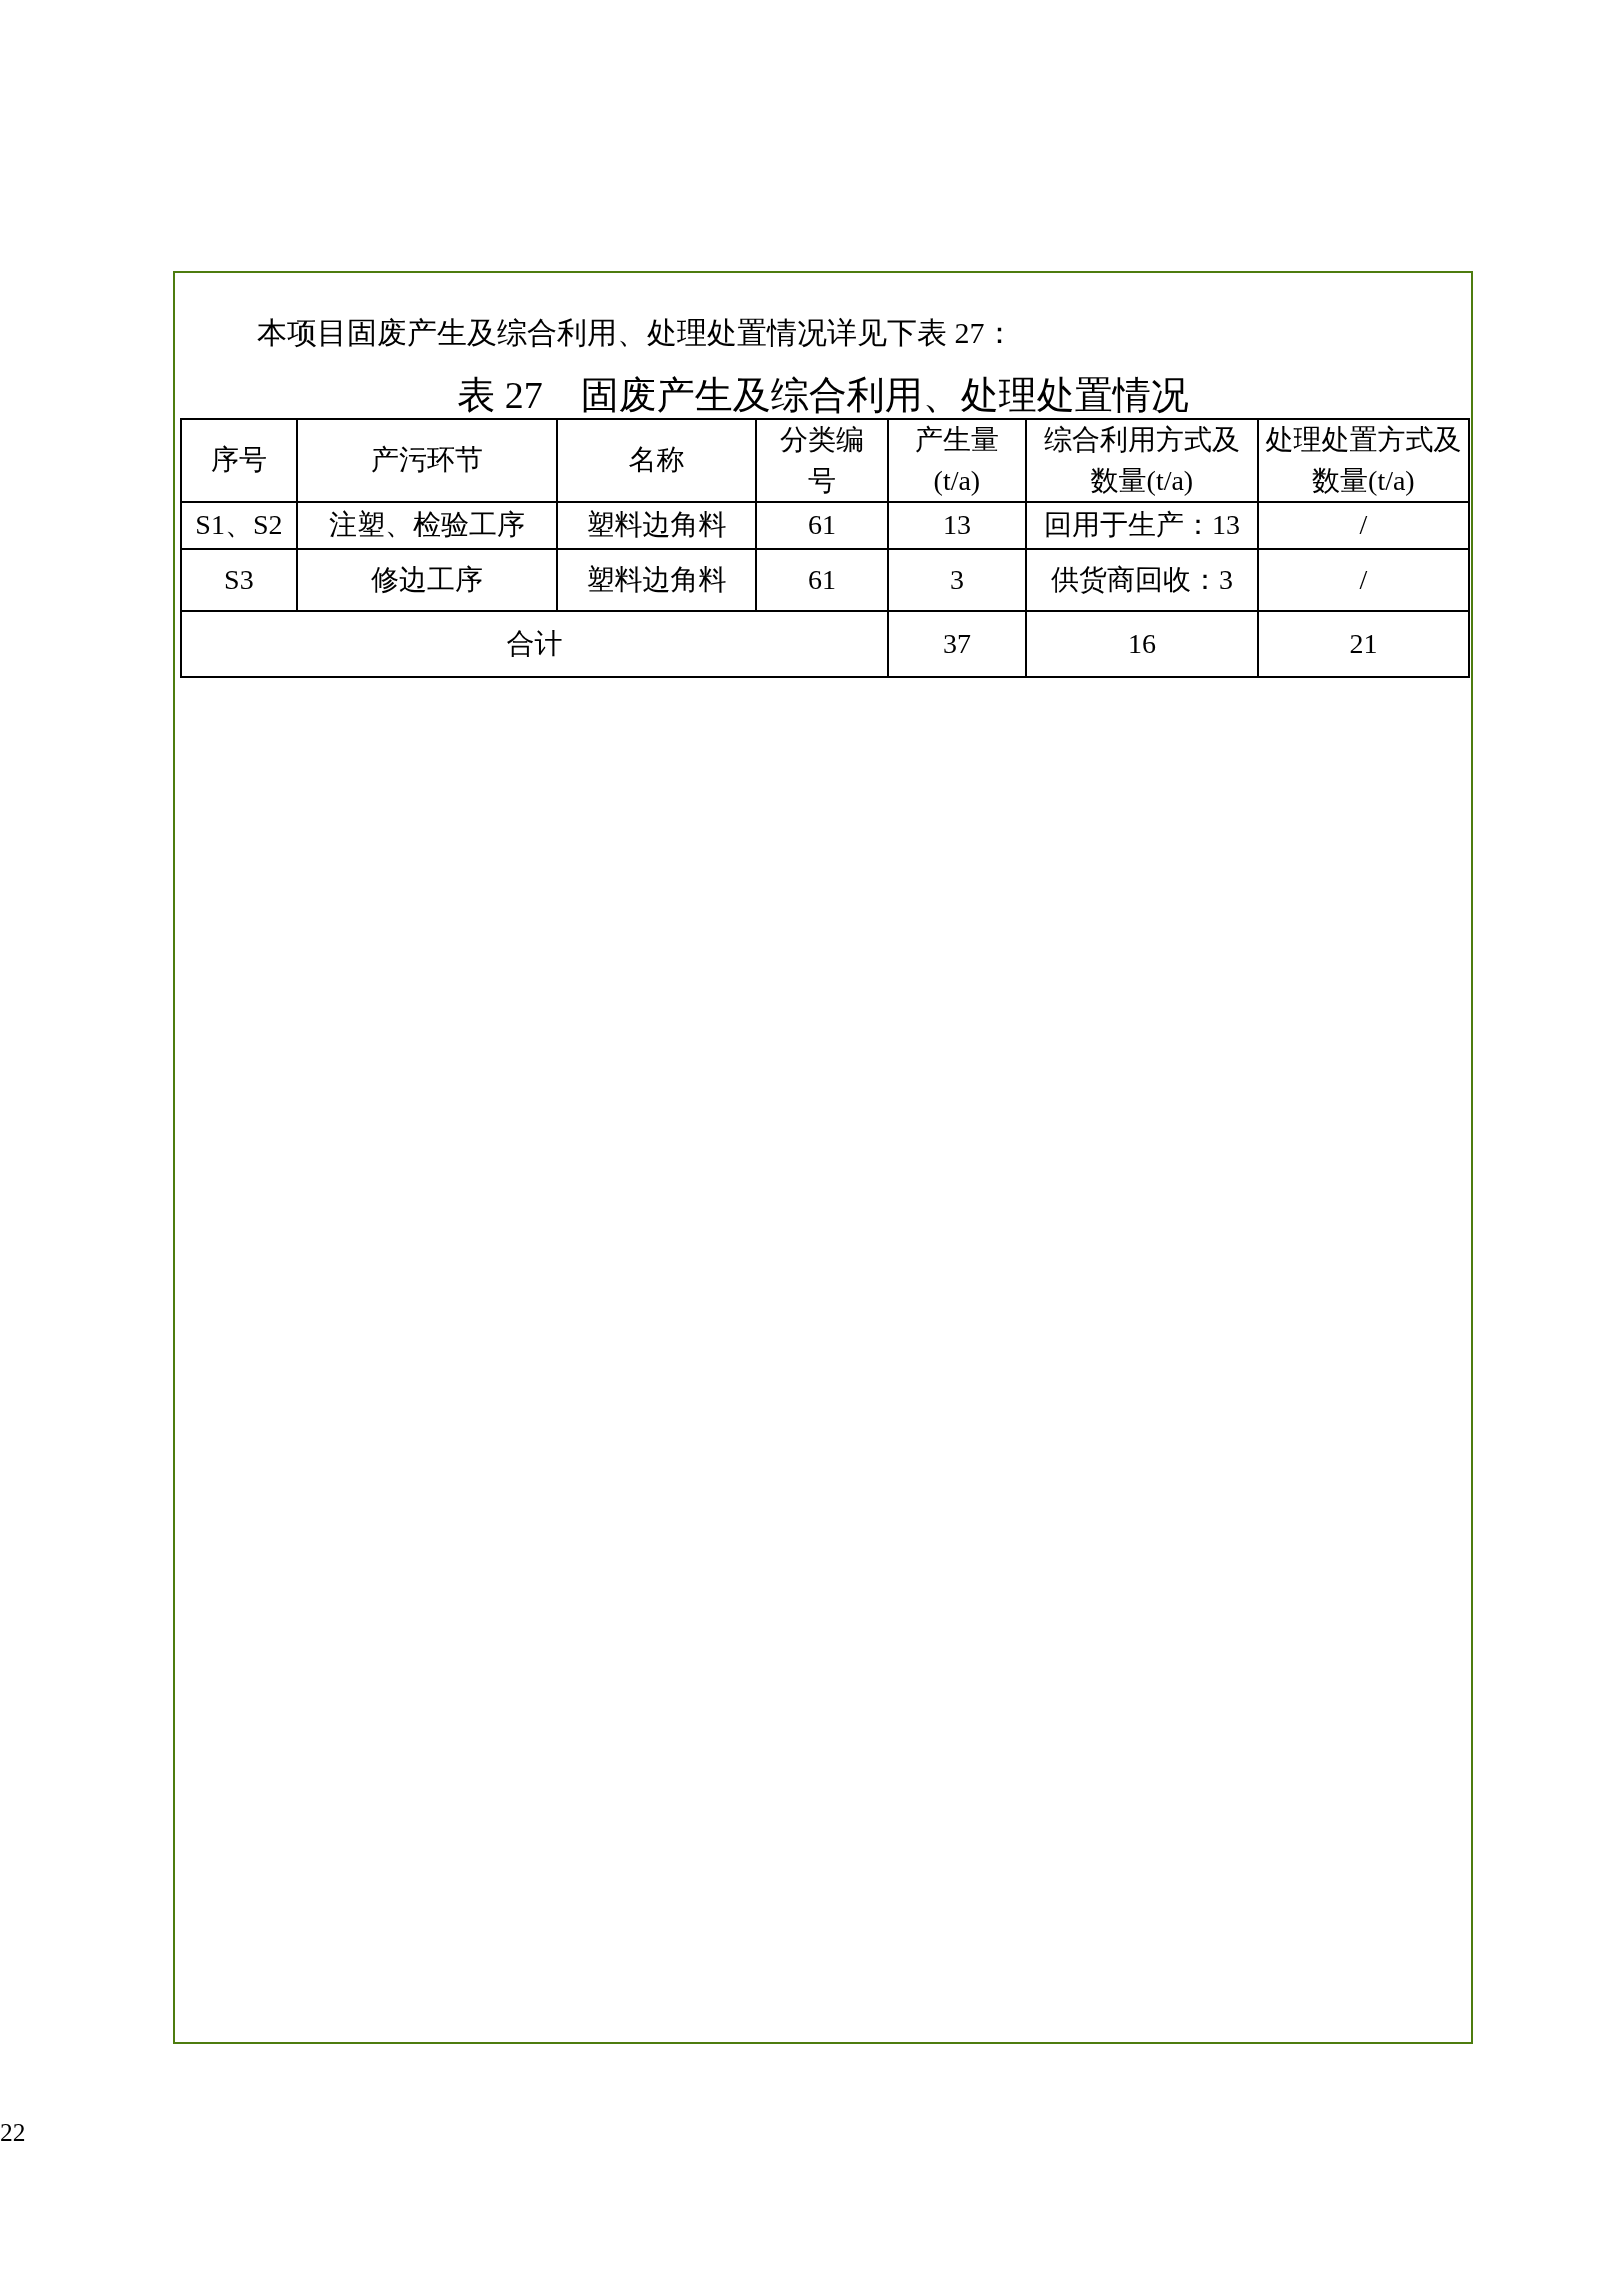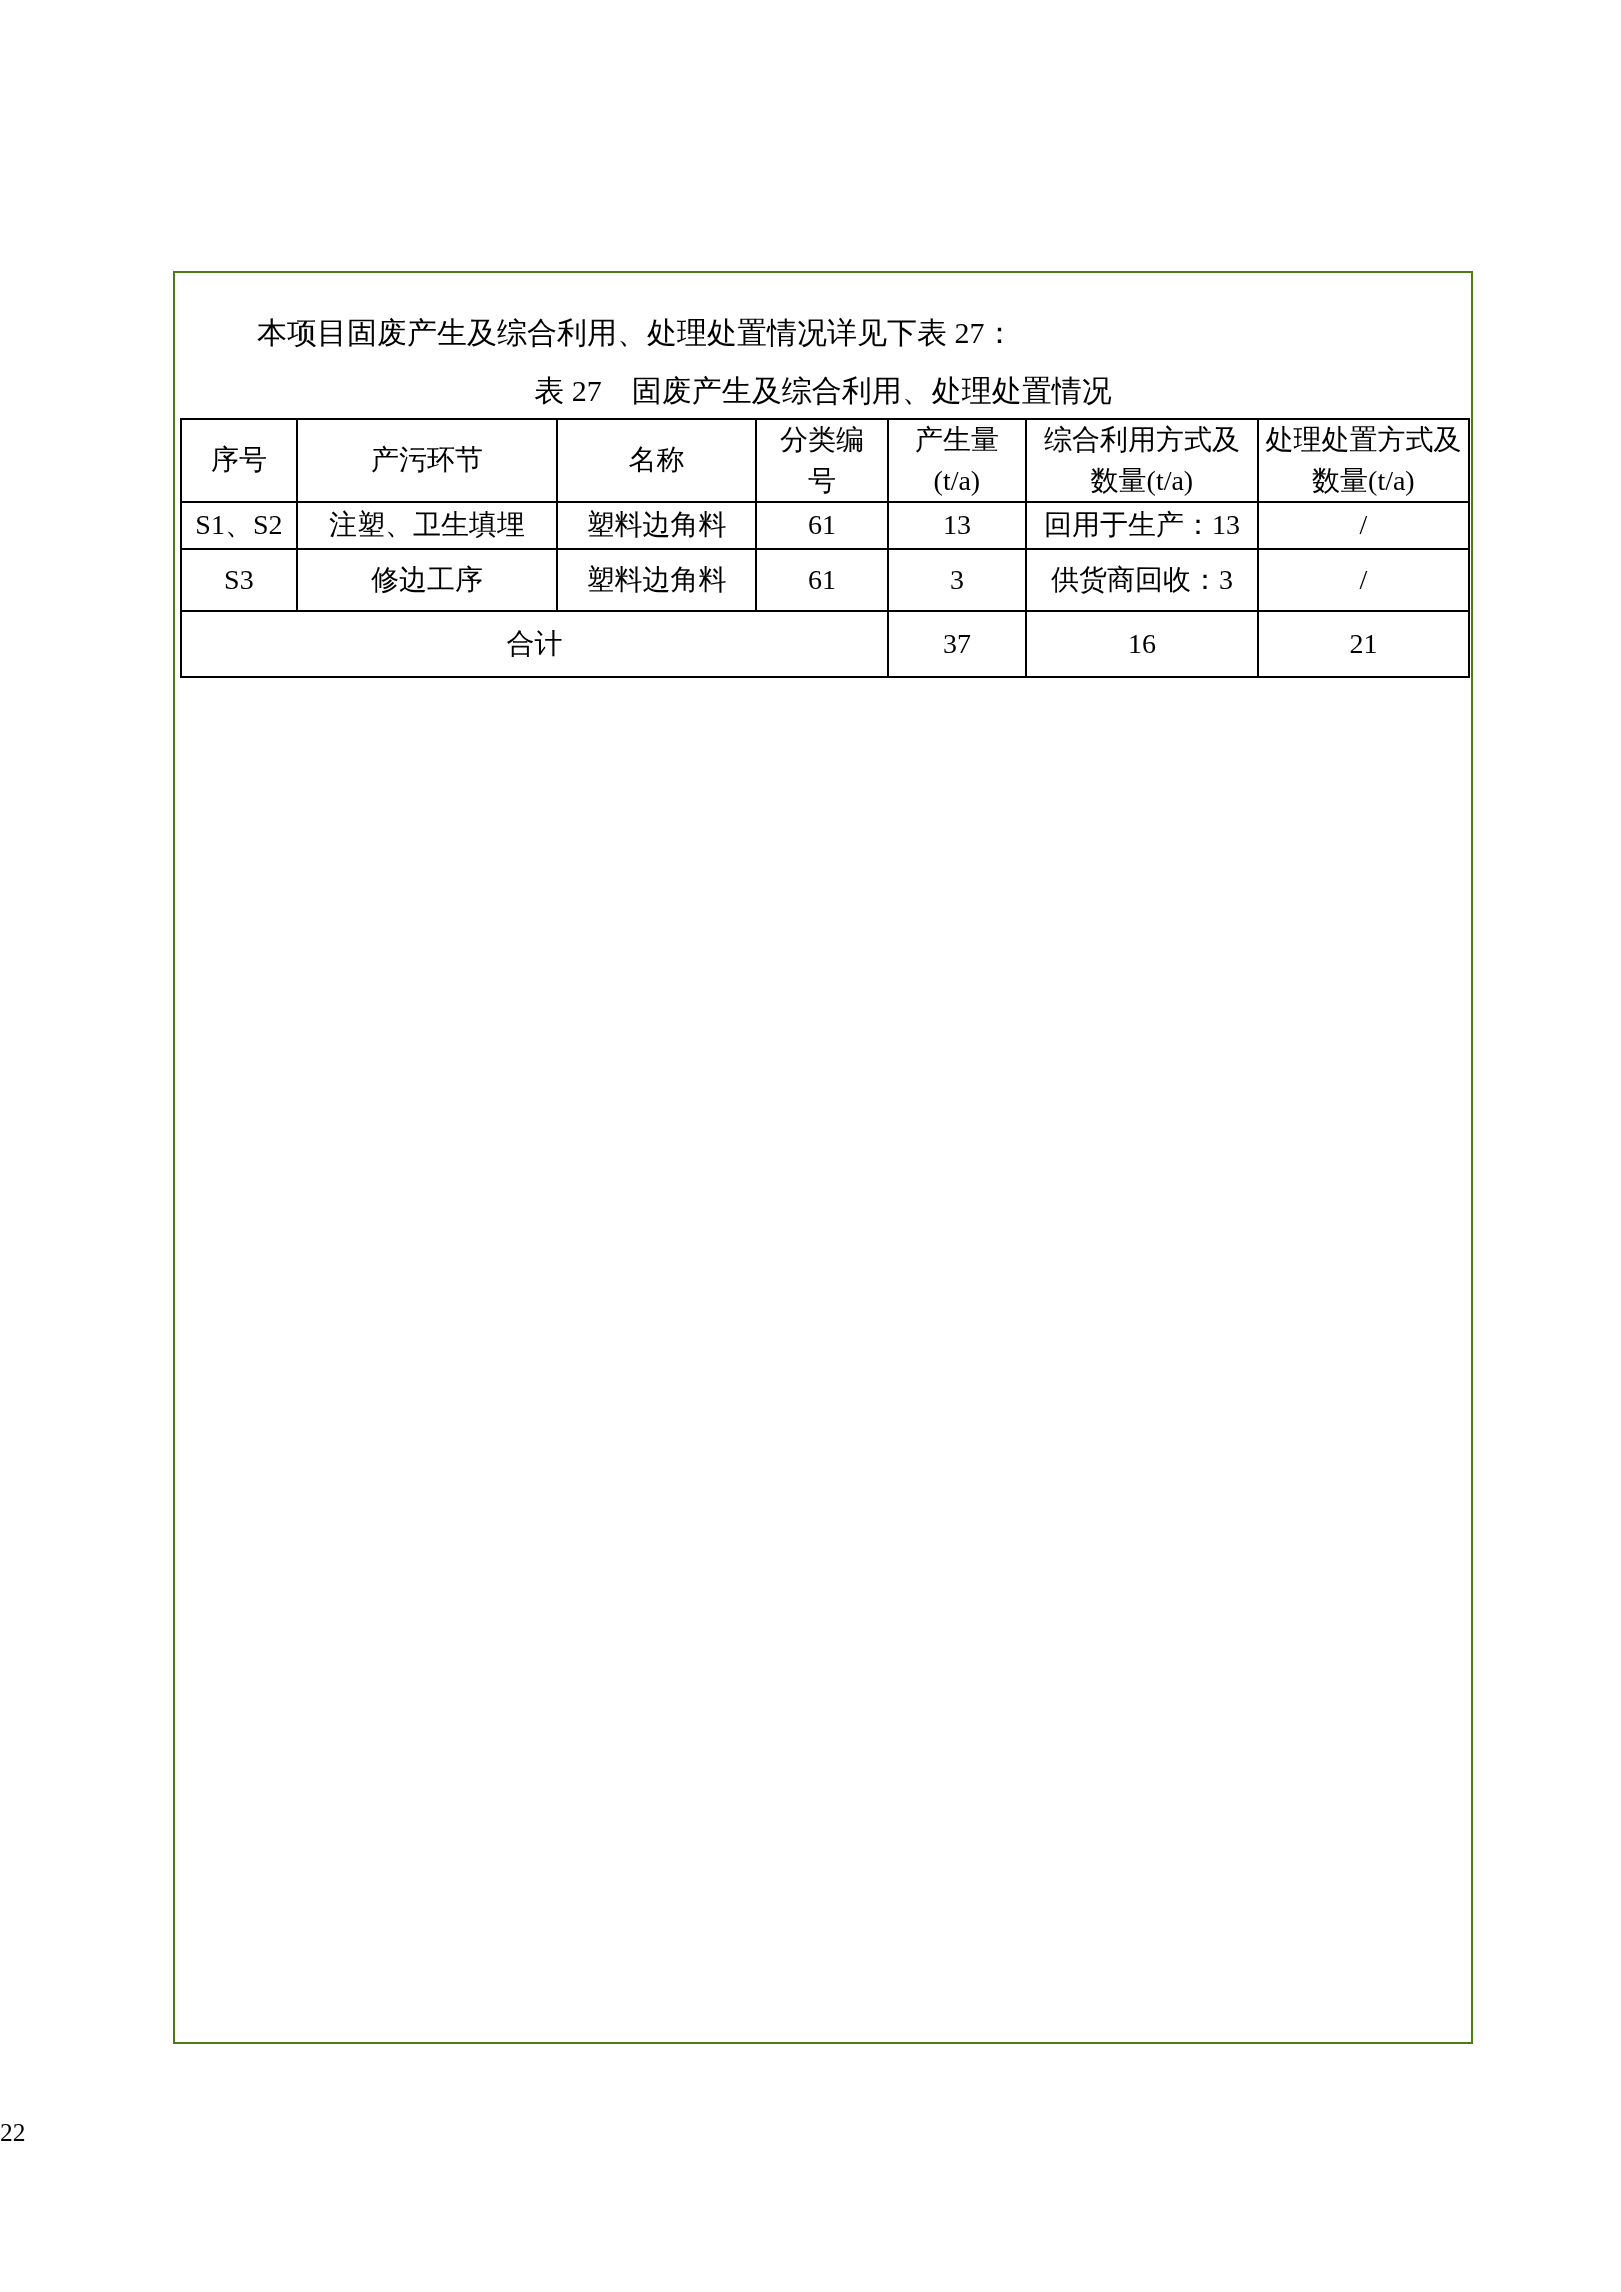--- a/index.html
+++ b/index.html
@@ -31,21 +31,21 @@
     font-size: 30px;
     line-height: 1.2;
     white-space: nowrap;
   }
   .table-title {
     position: absolute;
     top: 100px;
     left: 0;
     width: 100%;
     text-align: center;
-    font-size: 30px;
+    font-size: 38px;
     line-height: 1.2;
   }
   table.waste-table {
     position: absolute;
     left: 4.9px;
     top: 145px;
     width: 1288px;
     border-collapse: collapse;
     table-layout: fixed;
     font-size: 28px;
@@ -103,21 +103,21 @@
 号</th>
         <th>产生量
 (t/a)</th>
         <th>综合利用方式及
 数量(t/a)</th>
         <th>处理处置方式及
 数量(t/a)</th>
       </tr>
       <tr class="row-0">
         <td>S1、S2</td>
-        <td>注塑、卫生填埋</td>
+        <td>注塑、检验工序</td>
         <td>塑料边角料</td>
         <td>61</td>
         <td>13</td>
         <td>回用于生产：13</td>
         <td>/</td>
       </tr>
       <tr class="row-1">
         <td>S3</td>
         <td>修边工序</td>
         <td>塑料边角料</td>

